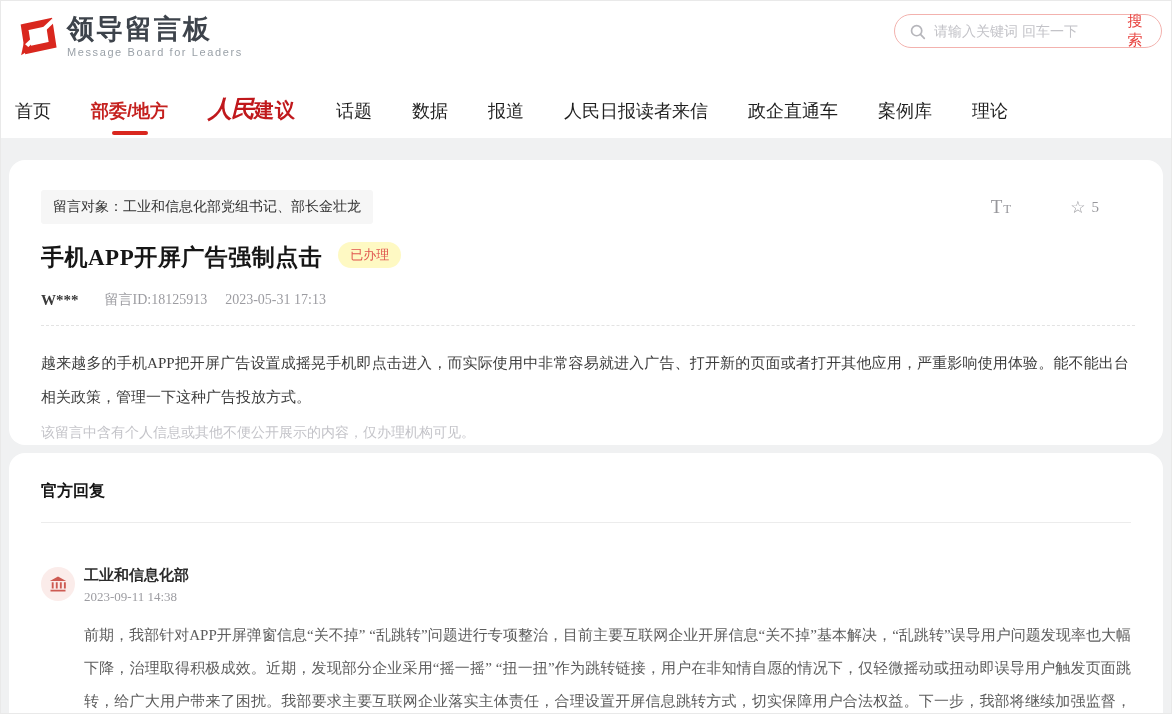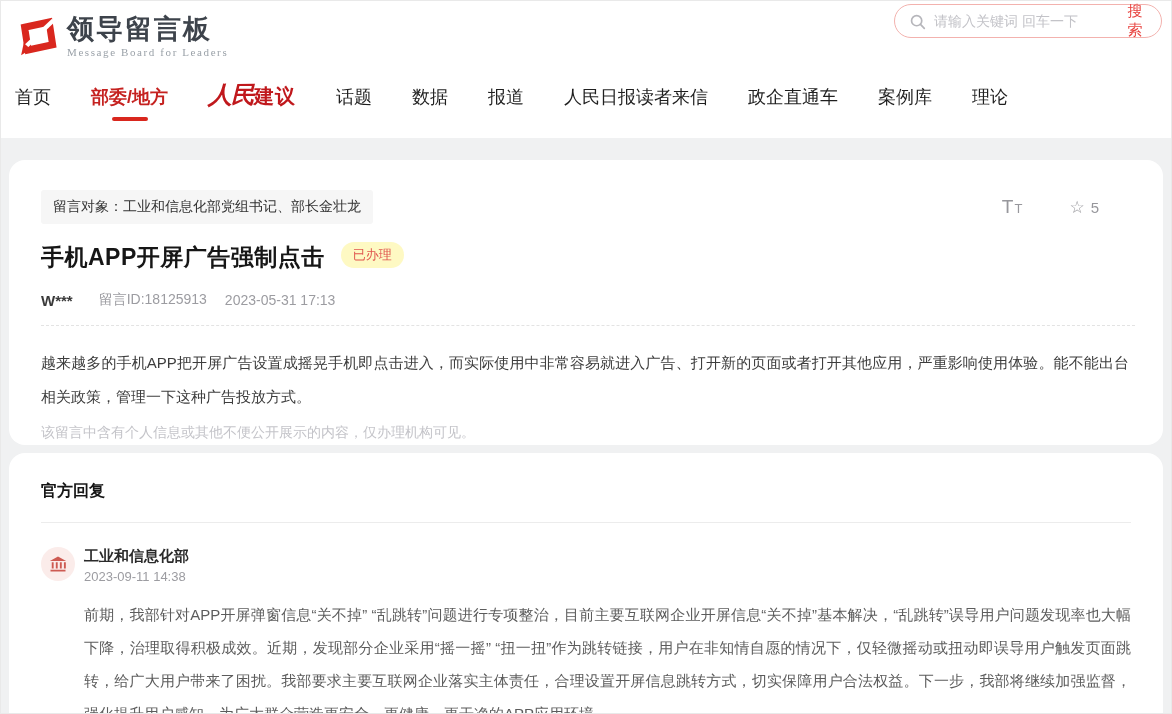--- a/index.html
+++ b/index.html
@@ -9,66 +9,66 @@
     background: #ffffff;
     border: 1px solid #e9e9e9;
     color: #222;
   }
 
   
   .site-header { position: relative; height: 137px; background: #fff; }
   .logo-wrap { position: absolute; top: 12px; left: 14px; display: flex; align-items: center; gap: 10px; cursor: pointer; }
   .logo-mark { width: 42px; height: 46px; }
   .logo-text .cn { font-size: 27px; font-weight: 700; color: #3d434b; letter-spacing: 2px; line-height: 30px; }
-  .logo-text .en { font-size: 11px; color: #9aa1a8; letter-spacing: 1.6px; margin-top: 2px; font-family: Liberation Serif, serif; }
+  .logo-text .en { font-size: 11px; color: #9aa1a8; letter-spacing: 1.6px; margin-top: 2px; }
 
   .search-pill {
-    position: absolute; top: 3px; right: 9px;
+    position: absolute; top: 13px; right: 9px;
     width: 268px; height: 34px;
     border: 1px solid #f3b2ae; border-radius: 17px;
     display: flex; align-items: center; padding: 0 14px; background: #fff;
   }
   .search-pill svg { flex: 0 0 auto; }
   .search-input {
     flex: 1; border: none; outline: none; background: transparent;
     font-size: 14px; color: #555; margin-left: 8px;
     font-family: "Liberation Sans", sans-serif;
   }
   .search-input::placeholder { color: #c3c3c8; }
   .search-btn {
     border: none; background: none; color: #e8433f; font-size: 15px;
     cursor: pointer; padding: 0 0 0 8px; font-family: "Liberation Sans", sans-serif;
   }
 
-  .main-nav { position: absolute; left: 14px; bottom: 28px; display: flex; align-items: flex-end; gap: 40px; }
+  .main-nav { position: absolute; left: 14px; bottom: 14px; display: flex; align-items: flex-end; gap: 40px; }
   .nav-item { position: relative; font-size: 18px; color: #1f1f1f; text-decoration: none; line-height: 26px; cursor: pointer; white-space: nowrap; }
   .nav-item.active { color: #c5211f; font-weight: 700; }
   .nav-item.active::after {
     content: ""; position: absolute; left: 50%; transform: translateX(-50%);
     bottom: -11px; width: 36px; height: 4px; background: #d9271e; border-radius: 2px;
   }
   .nav-item.brand { color: #c0181c; font-weight: 700; }
   .nav-item.brand .script { font-family: "DejaVu Serif", serif; font-style: italic; font-size: 24px; letter-spacing: -1px; }
   .nav-item.brand .blocky { font-size: 20px; letter-spacing: 1px; }
 
   
   .page-body {
     height: 596px; background: #f0f1f2;
     padding: 22px 8px 6px; display: flex; flex-direction: column; gap: 8px;
   }
-  .card { background: #fff; border-radius: 16px; }
+  .card { background: #fff; border-radius: 16px; font-family: Liberation Serif, serif; }
 
   
   .card-message { padding: 30px 28px 0 32px; height: 285px; }
   .msg-toprow { display: flex; align-items: center; }
   .target-tag {
     background: #f6f6f6; color: #333; font-size: 14px;
     padding: 8px 12px; border-radius: 3px;
   }
-  .top-controls { margin-left: auto; display: flex; align-items: center; gap: 46px; padding-right: 36px; color: #97979c; }
+  .top-controls { margin-left: auto; display: flex; align-items: center; gap: 58px; padding-right: 36px; color: #97979c; }
   .font-size-ctrl { cursor: pointer; letter-spacing: 1px; }
   .font-size-ctrl .big { font-size: 19px; }
   .font-size-ctrl .small { font-size: 13px; }
   .fav-ctrl { cursor: pointer; display: flex; align-items: center; gap: 6px; font-size: 15px; }
   .fav-ctrl .star { font-size: 17px; }
 
   .msg-titlerow { margin-top: 18px; display: flex; align-items: flex-start; }
   .msg-title { font-size: 23px; font-weight: 700; color: #161616; letter-spacing: 0.5px; }
   .status-badge {
     margin-left: 16px; background: #fef9c3; color: #e0564f;
@@ -84,21 +84,21 @@
     margin-top: 20px; font-size: 15px; color: #3d3d3d;
     line-height: 34px; text-align: justify; padding-right: 6px;
   }
   .privacy-note { margin-top: 10px; font-size: 14px; color: #c4c4c9; }
 
   
   .card-reply { flex: 1; padding: 28px 32px 0; overflow: hidden; }
   .reply-section-title { font-size: 16px; font-weight: 700; color: #161616; }
   .reply-divider { border: none; border-top: 1px solid #ececec; margin-top: 20px; }
 
-  .reply-head { margin-top: 24px; display: flex; align-items: flex-start; gap: 9px; }
+  .reply-head { margin-top: 44px; display: flex; align-items: flex-start; gap: 9px; }
   .org-avatar {
     width: 34px; height: 34px; border-radius: 50%; background: #fbecea;
     display: flex; align-items: center; justify-content: center; flex: 0 0 auto;
   }
   .org-name { font-size: 15px; font-weight: 700; color: #2b2b2b; line-height: 17px; }
   .reply-time { font-size: 13px; color: #9c9ca1; margin-top: 5px; }
 
   .reply-body {
     margin-left: 43px; margin-top: 14px;
     font-size: 15px; color: #5c5c5c; line-height: 33px; text-align: justify;

